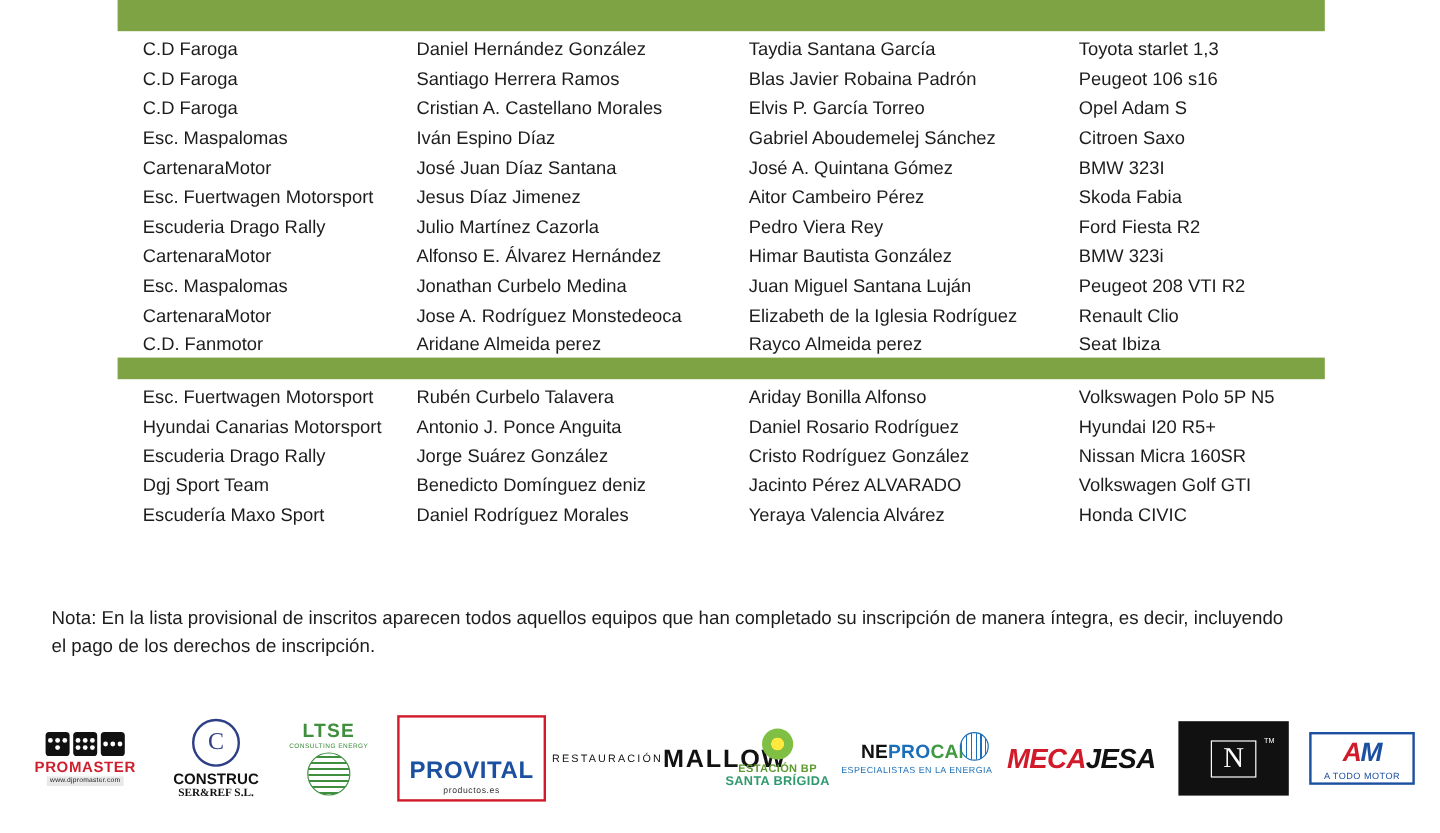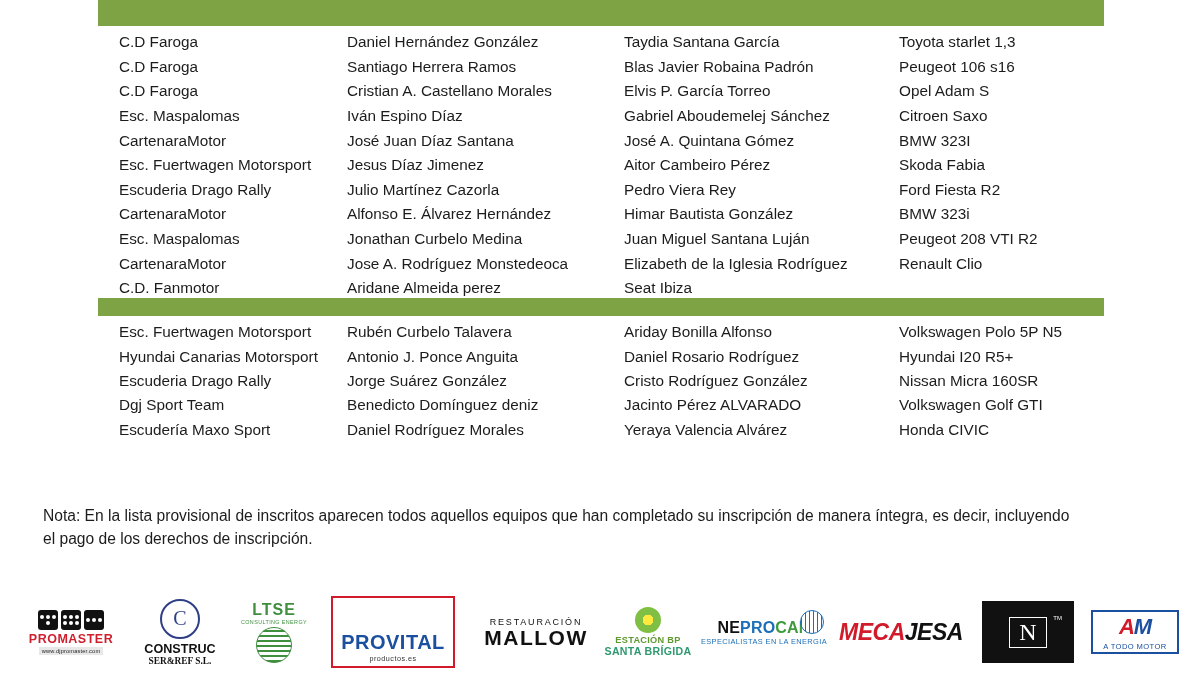--- a/index.html
+++ b/index.html
@@ -116,21 +116,21 @@
   }
 
   .sp-provital { left: 318px; width: 150px; }
   .sp-provital .pv-box {
     border: 2px solid #d11a2a; padding: 4px 8px 3px; background: #fff; text-align: center;
   }
   .sp-provital .pv-main { font-size: 20px; font-weight: bold; color: #d11a2a; letter-spacing: .5px; margin-top: 29px; }
   .sp-provital .pv-main span { color: #1b4fa0; }
   .sp-provital .pv-sub { font-size: 7.2px; color: #333; letter-spacing: .5px; }
 
-  .sp-mallow { left: 470px; width: 132px; flex-direction: column; }
+  .sp-mallow { left: 492px; width: 132px; }
   .sp-mallow .m-top { font-size: 9px; letter-spacing: 1.8px; color: #111; }
   .sp-mallow .m-main { font-size: 21px; font-weight: bold; letter-spacing: 1.5px; color: #111; line-height: 1; }
 
   .sp-bp { left: 598px; width: 100px; flex-direction: column; }
   .sp-bp .bp-flower {
     width: 26px; height: 26px; border-radius: 50%;
     background: radial-gradient(circle, #ffe93f 0 28%, #7fbf43 30% 100%);
   }
   .sp-bp .bp-t1 { font-size: 9.2px; font-weight: bold; color: #5f9a2f; letter-spacing: .3px; margin-top: 2px;}
   .sp-bp .bp-t2 { font-size: 10.6px; font-weight: bold; color: #2f9a6f; letter-spacing: .3px; }
@@ -237,20 +237,21 @@
     </div>
     <div class="row">
       <div class="c0">CartenaraMotor</div>
       <div class="c1">Jose A. Rodríguez Monstedeoca</div>
       <div class="c2">Elizabeth de la Iglesia Rodríguez</div>
       <div class="c3">Renault Clio</div>
     </div>
     <div class="row">
       <div class="c0">C.D. Fanmotor</div>
       <div class="c1">Aridane Almeida perez</div>
+      <div class="c2">Rayco Almeida perez</div>
       <div class="c3">Seat Ibiza</div>
     </div>
   </div>
 
   <div class="table" id="table-lower">
     <div class="row">
       <div class="c0">Esc. Fuertwagen Motorsport</div>
       <div class="c1">Rubén Curbelo Talavera</div>
       <div class="c2">Ariday Bonilla Alfonso</div>
       <div class="c3">Volkswagen Polo 5P N5</div>

